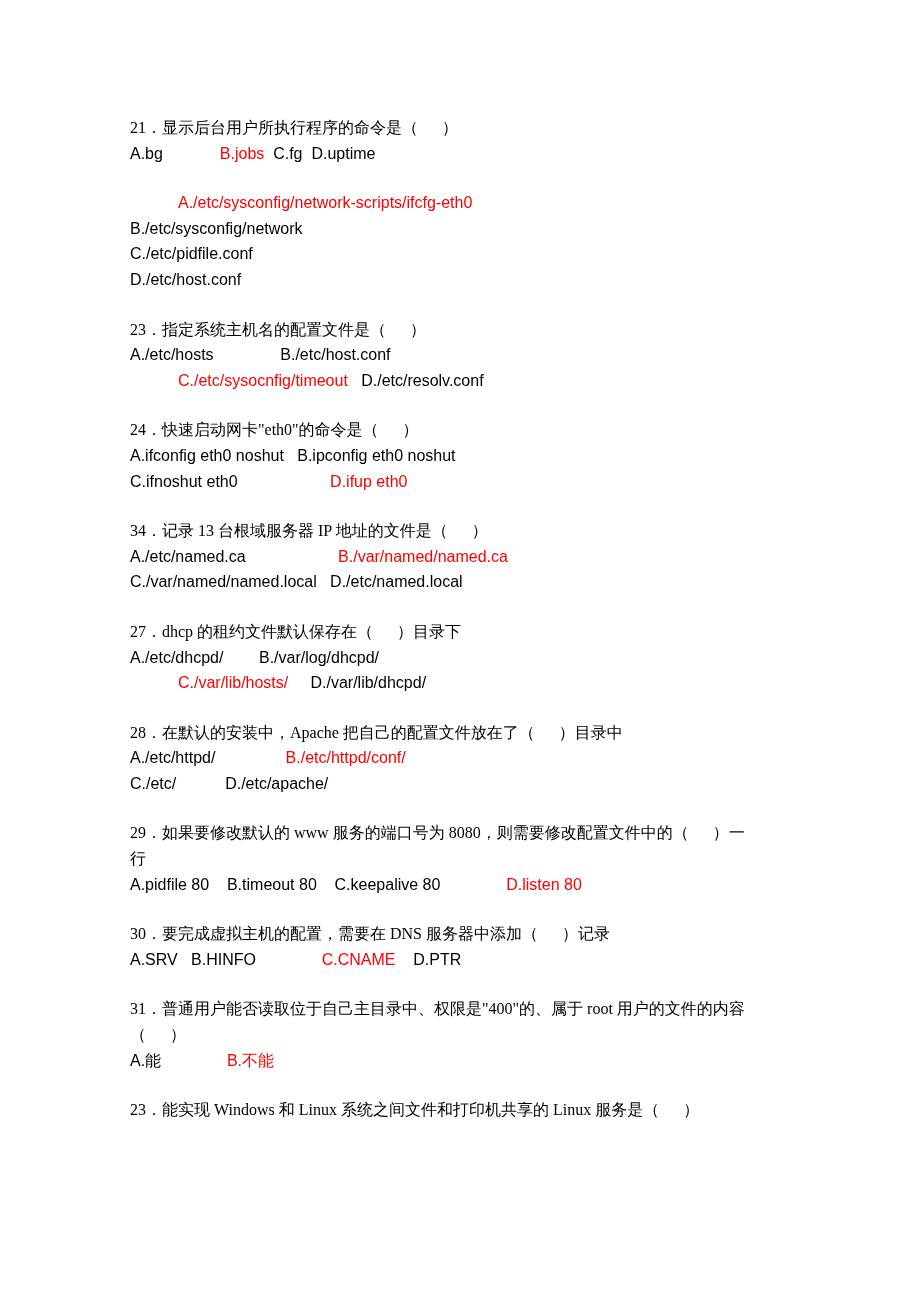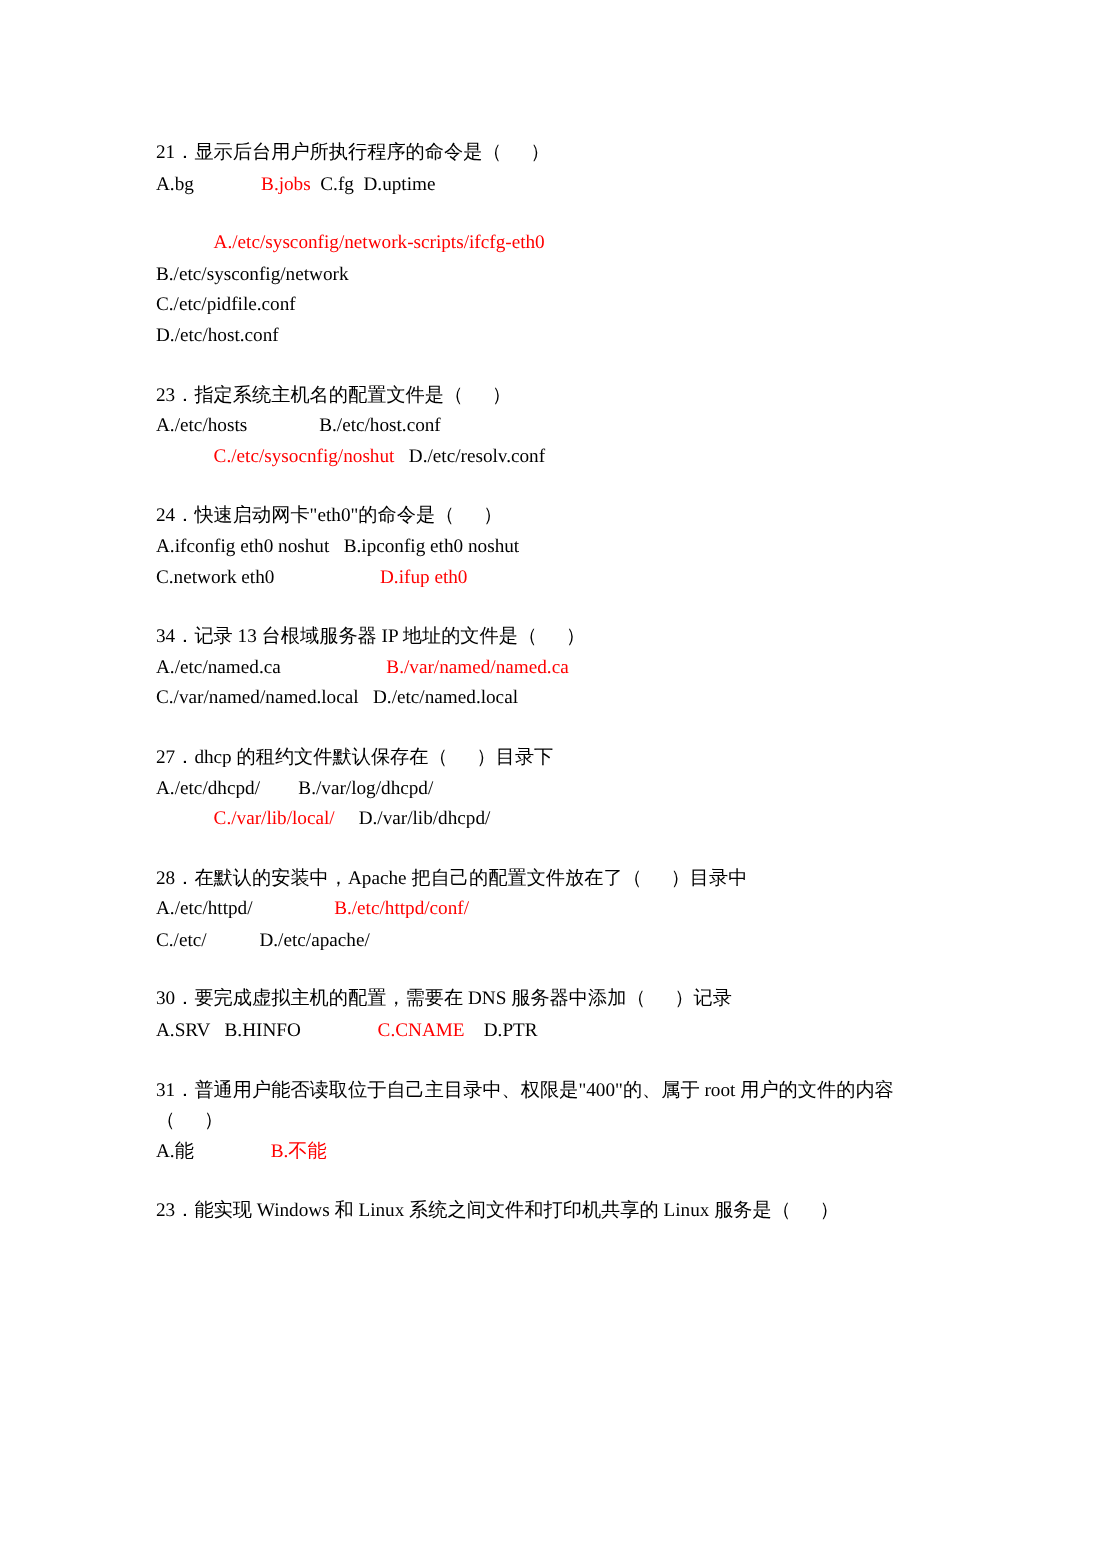--- a/index.html
+++ b/index.html
@@ -21,21 +21,21 @@
     margin-bottom: 24px;
   }
   .question > div {
     white-space: pre;
   }
   .red {
     color: #ff0000;
     padding-left: 48px;
   }
   .mono {
-    font-family: Liberation Serif, serif;
+    font-family: Liberation Sans, sans-serif;
   }
 </style>
 </head>
 <body>
 
 <div class="page">
 
   <div class="question">
     <div>21．显示后台用户所执行程序的命令是（      ）</div>
     <div><span class="mono">A.bg  </span><span class="red mono">B.jobs</span><span class="mono">  C.fg  D.uptime</span></div>
@@ -44,48 +44,53 @@
   <div class="question">
     <div class="red mono">A./etc/sysconfig/network-scripts/ifcfg-eth0</div>
     <div class="mono">B./etc/sysconfig/network</div>
     <div class="mono">C./etc/pidfile.conf</div>
     <div class="mono">D./etc/host.conf</div>
   </div>
 
   <div class="question">
     <div>23．指定系统主机名的配置文件是（      ）</div>
     <div class="mono">A./etc/hosts               B./etc/host.conf</div>
-    <div><span class="red mono">C./etc/sysocnfig/noshut</span><span class="mono">   D./etc/resolv.conf</span></div>
+    <div><span class="red mono">C./etc/sysocnfig/timeout</span><span class="mono">   D./etc/resolv.conf</span></div>
   </div>
 
   <div class="question">
     <div>24．快速启动网卡"eth0"的命令是（      ）</div>
     <div class="mono">A.ifconfig eth0 noshut   B.ipconfig eth0 noshut</div>
-    <div><span class="mono">C.network eth0          </span><span class="red mono">D.ifup eth0</span></div>
+    <div><span class="mono">C.ifnoshut eth0          </span><span class="red mono">D.ifup eth0</span></div>
   </div>
 
   <div class="question">
     <div>34．记录 13 台根域服务器 IP 地址的文件是（      ）</div>
     <div><span class="mono">A./etc/named.ca          </span><span class="red mono">B./var/named/named.ca</span></div>
     <div class="mono">C./var/named/named.local   D./etc/named.local</div>
   </div>
 
 
   <div class="question">
     <div>27．dhcp 的租约文件默认保存在（      ）目录下</div>
     <div class="mono">A./etc/dhcpd/        B./var/log/dhcpd/</div>
-    <div><span class="red mono">C./var/lib/local/</span><span class="mono">     D./var/lib/dhcpd/</span></div>
+    <div><span class="red mono">C./var/lib/hosts/</span><span class="mono">     D./var/lib/dhcpd/</span></div>
   </div>
 
   <div class="question">
     <div>28．在默认的安装中，Apache 把自己的配置文件放在了（      ）目录中</div>
     <div><span class="mono">A./etc/httpd/     </span><span class="red mono">B./etc/httpd/conf/</span></div>
     <div class="mono">C./etc/           D./etc/apache/</div>
   </div>
 
+  <div class="question">
+    <div>29．如果要修改默认的 www 服务的端口号为 8080，则需要修改配置文件中的（      ）一</div>
+    <div>行</div>
+    <div><span class="mono">A.pidfile 80    B.timeout 80    C.keepalive 80    </span><span class="red mono">D.listen 80</span></div>
+  </div>
 
   <div class="question">
     <div>30．要完成虚拟主机的配置，需要在 DNS 服务器中添加（      ）记录</div>
     <div><span class="mono">A.SRV   B.HINFO    </span><span class="red mono">C.CNAME</span><span class="mono">    D.PTR</span></div>
   </div>
 
   <div class="question">
     <div>31．普通用户能否读取位于自己主目录中、权限是"400"的、属于 root 用户的文件的内容</div>
     <div>（      ）</div>
     <div><span class="mono">A.能    </span><span class="red mono">B.不能</span></div>

